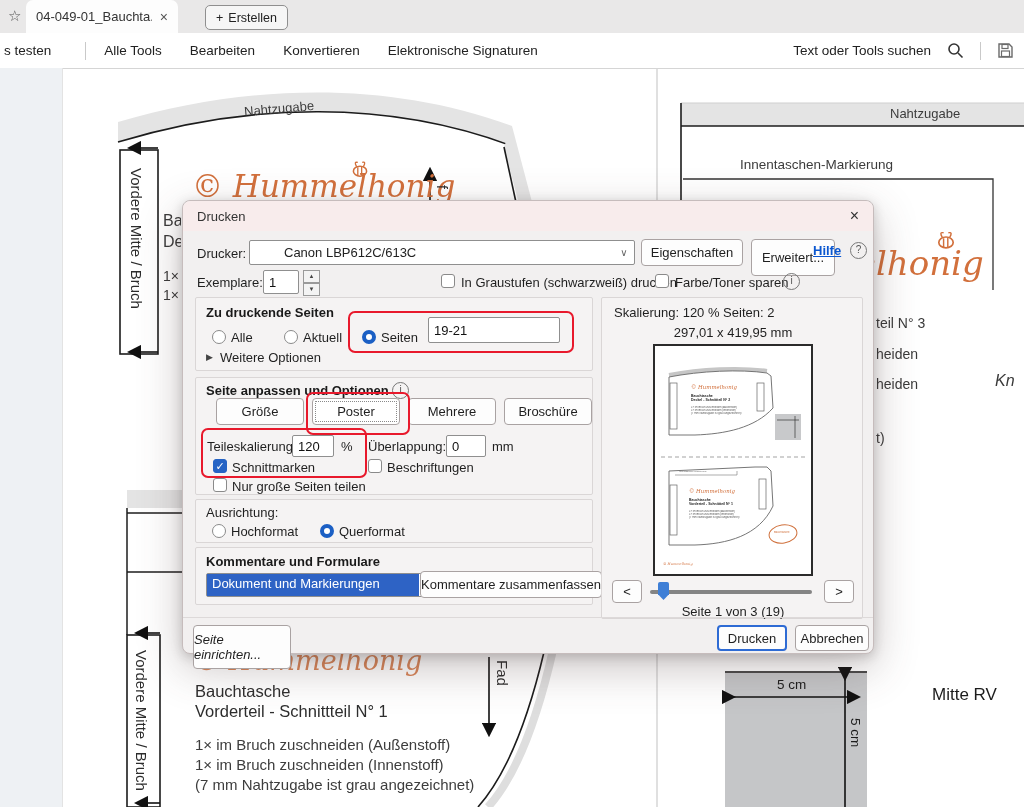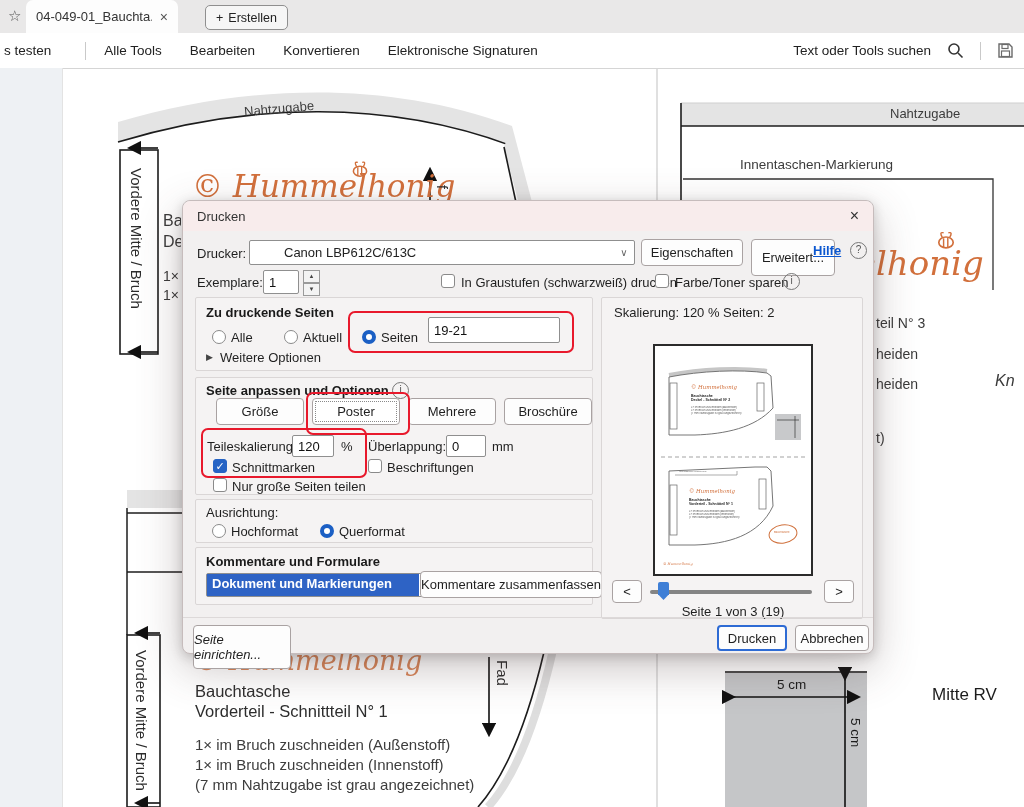--- a/index.html
+++ b/index.html
@@ -279,29 +279,30 @@
     <div class="group" style="left:12px;top:298px;width:398px;height:44px;">
       <span class="lbl" style="left:10px;top:5px;">Ausrichtung:</span>
       <span class="radio" style="left:16px;top:24px;"></span>
       <span class="lbl" style="left:35px;top:24px;">Hochformat</span>
       <span class="radio sel" style="left:124px;top:24px;"></span>
       <span class="lbl" style="left:143px;top:24px;">Querformat</span>
     </div>
 
     <div class="group" style="left:12px;top:346px;width:398px;height:58px;">
       <span class="gtitle" style="left:10px;top:6px;">Kommentare und Formulare</span>
-      <div class="ddown" style="left:10px;top:25px;width:234px;height:24px;font-weight:bold;">
+      <div class="ddown" style="left:10px;top:25px;width:234px;height:24px;">
         <span class="seltxt">Dokument und Markierungen</span>
         <span class="chev">∨</span>
       </div>
       <div class="pbtn" style="left:224px;top:23px;width:182px;height:27px;">Kommentare zusammenfassen</div>
     </div>
 
     <div class="group" style="left:418px;top:96px;width:262px;height:322px;">
       <span class="lbl" style="left:12px;top:7px;">Skalierung: 120 % Seiten: 2</span>
+      <span class="lbl" style="left:0;top:27px;width:262px;text-align:center;">297,01 x 419,95 mm</span>
 
       <div class="preview-box" style="left:51px;top:46px;width:160px;height:232px;">
         <svg class="abs" style="left:0;top:0;" width="156" height="228" viewBox="0 0 156 228">
           <path d="M14,29 C45,23 85,21 112,25" fill="none" stroke="#c6c6c6" stroke-width="4"></path>
           <path d="M14,31 C45,25 85,23 112,27 L116,30 L118,62 C100,82 70,88 40,89 L14,89 Z" fill="#fff" stroke="#666" stroke-width="0.9"></path>
           <rect x="15" y="37" width="7" height="46" fill="none" stroke="#666" stroke-width="0.7"></rect>
           <rect x="102" y="37" width="7" height="28" fill="none" stroke="#666" stroke-width="0.7"></rect>
           <rect x="120" y="68" width="26" height="26" fill="#c8c9cb"></rect>
           <line x1="122" y1="74" x2="144" y2="74" stroke="#333" stroke-width="0.7"></line>
           <line x1="140" y1="70" x2="140" y2="92" stroke="#333" stroke-width="0.7"></line>

